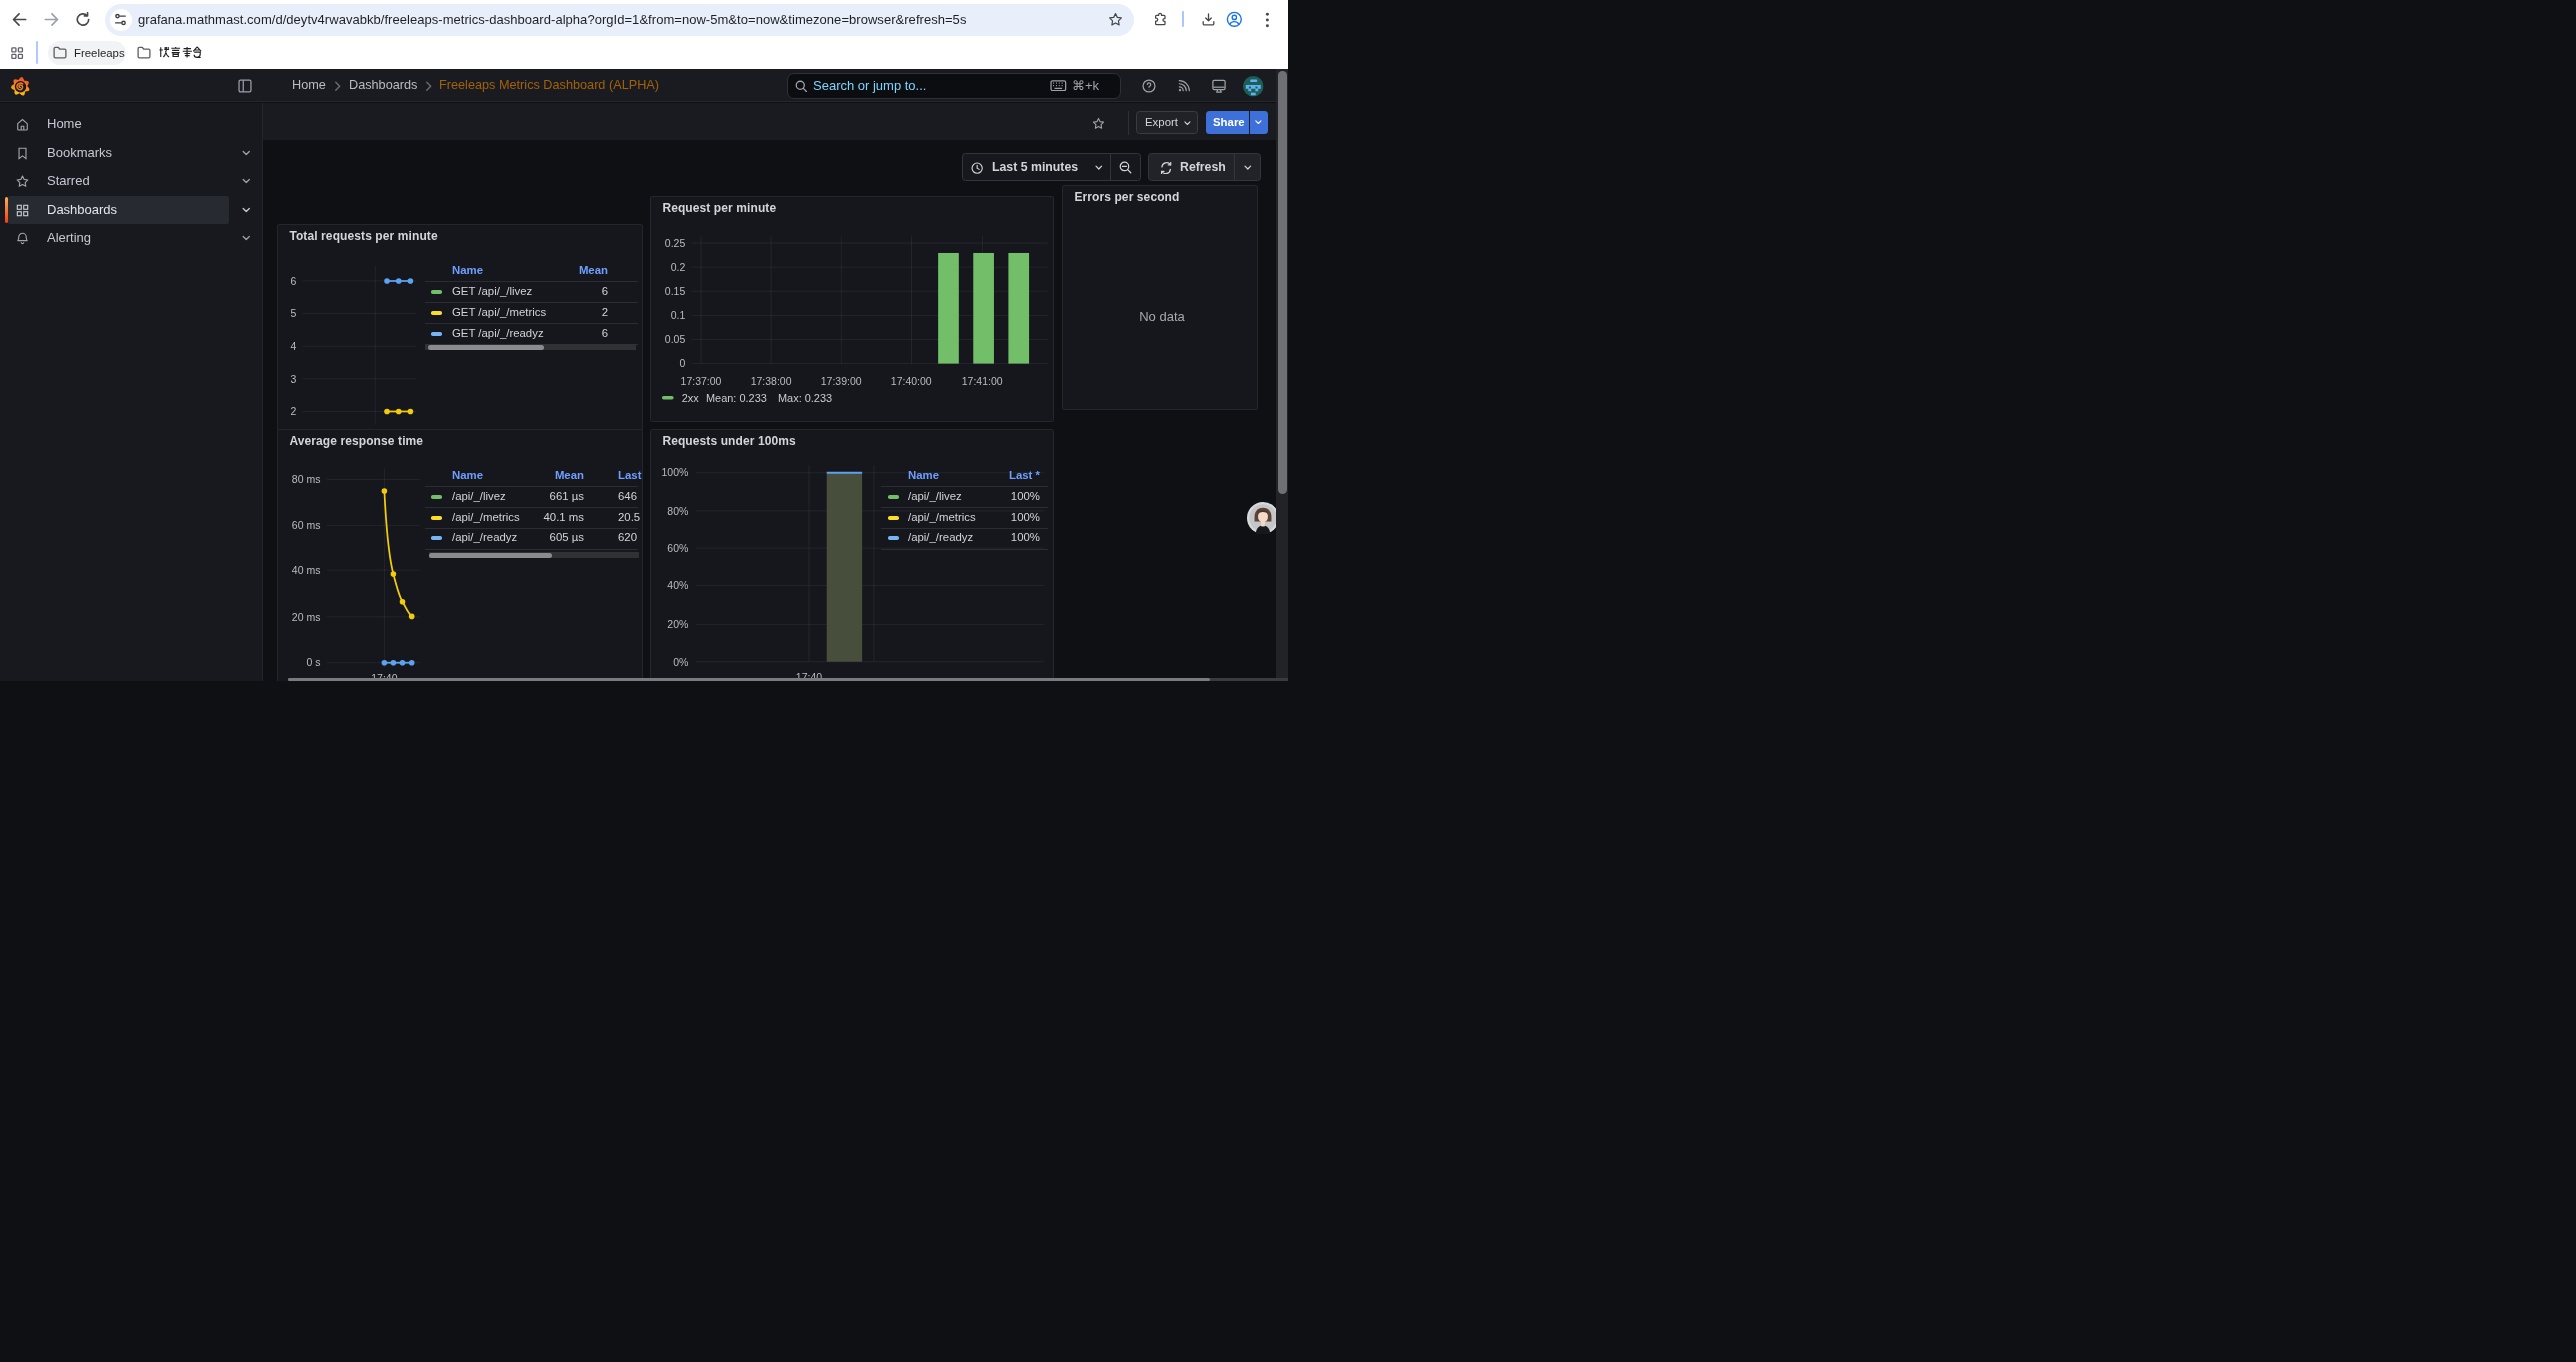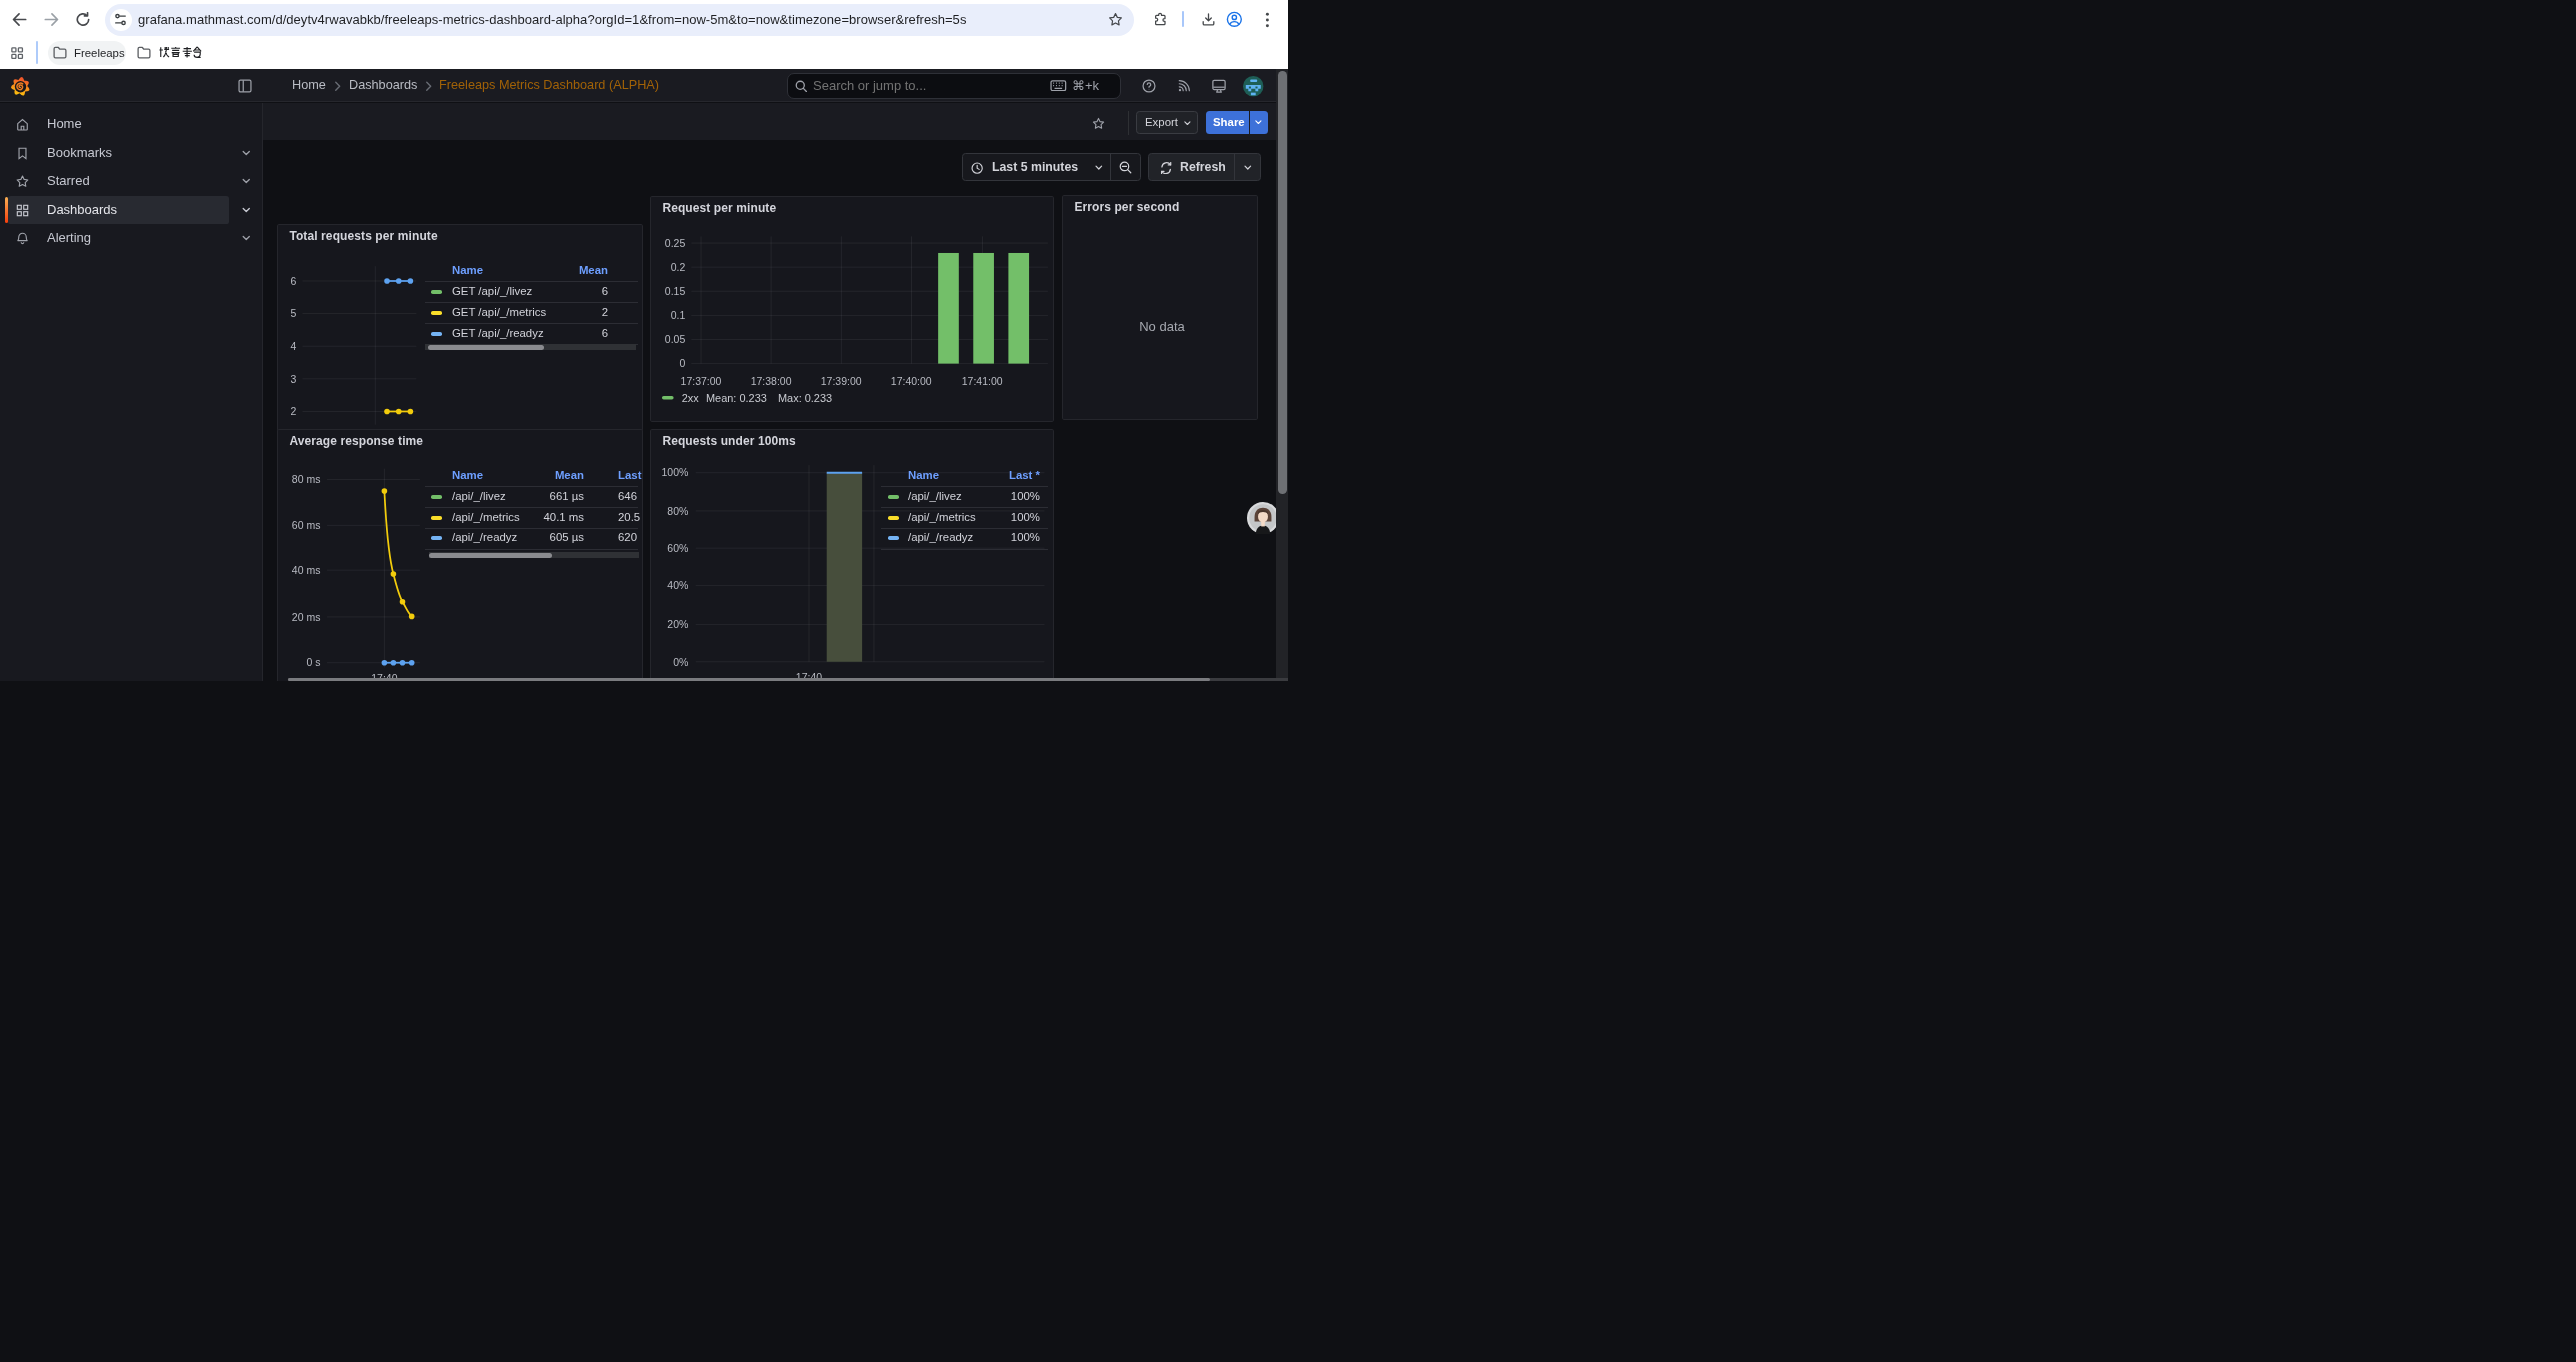--- a/index.html
+++ b/index.html
@@ -170,21 +170,21 @@
   <svg class="abs" style="left:425px;top:81px" width="7" height="10.5" viewBox="0 0 8 12" fill="none" stroke="#686c74" stroke-width="1.6" stroke-linecap="round" stroke-linejoin="round">
       <path d="M2 1.5 L6.5 6 L2 10.5"></path>
     </svg>
   <div class="crumb" style="left:439px;color:#a16207">Freeleaps Metrics Dashboard (ALPHA)</div>
 
   <div class="searchbox"></div>
   <svg class="abs" style="left:795px;top:80px" width="12.3" height="12.3" viewBox="0 0 14 14" fill="none" stroke="#9ea1a9" stroke-width="1.5" stroke-linecap="round">
       <circle cx="6" cy="6" r="4.6"></circle>
       <path d="M9.5 9.5 L13 13"></path>
     </svg>
-  <div class="abs" style="left:813px;top:69px;height:33px;line-height:33px;font-size:13px;color:#737373">Search or jump to...</div>
+  <div class="abs" style="left:813px;top:69px;height:33px;line-height:33px;font-size:13px;color:#7dd3fc">Search or jump to...</div>
   <svg class="abs" style="left:1050px;top:80px" width="16.7" height="11.4" viewBox="0 0 17 12" fill="none" stroke="#9ea1a9" stroke-width="1.3">
       <rect x="0.8" y="0.8" width="15.4" height="10.4" rx="1.6"></rect>
       <path d="M3 3.4 h1 M6 3.4 h1 M9 3.4 h1 M12 3.4 h1 M3 6 h1 M6 6 h1 M9 6 h1 M12 6 h1 M4.5 8.7 h8"></path>
     </svg>
   <div class="abs" style="left:1072px;top:69px;height:33px;line-height:33px;font-size:13px;color:#9ea1a9">⌘+k</div>
 
   <svg class="abs" style="left:1142px;top:79px" width="14" height="14" viewBox="0 0 16 16" fill="none" stroke="#9ea1a9" stroke-width="1.4">
       <circle cx="8" cy="8" r="6.8"></circle>
       <path d="M6 6.1 a2 2 0 1 1 2.6 2.2 c-.5.2-.6.5-.6 1" stroke-linecap="round"></path>
       <circle cx="8" cy="11.6" r="0.5" fill="#9ea1a9" stroke="none"></circle>
@@ -393,21 +393,21 @@
       </g>
       <rect x="12.4" y="227.3" width="13.3" height="4" rx="2" fill="#73bf69"></rect>
       <g font-size="12.5" fill="#c9cbd1" font-family="Liberation Sans, sans-serif">
         <text x="35" y="233.8">2xx</text>
           <text x="62.7" y="233.8">Mean: 0.233</text>
           <text x="144.9" y="233.8">Max: 0.233</text>
       </g>
     </svg>
   </div>
 
-  <div class="panel" style="left:1062px;top:195px;width:196px;height:225px;">
+  <div class="panel" style="left:1062px;top:185px;width:196px;height:225px;">
     <div class="ptitle">Errors per second</div>
     <div class="abs" style="left:0;top:123px;width:198px;text-align:center;font-size:13px;color:#a6a9b0">No data</div>
   </div>
 
   <div class="panel" style="left:277px;top:429px;width:366px;height:264px;overflow:hidden;">
     <div class="ptitle">Average response time</div>
     <svg class="abs" style="left:0;top:0" width="366" height="263" viewBox="0 0 418 300">
       <g stroke="rgba(204,204,220,0.09)" stroke-width="1">
         <path d="M56 56.4 H162 M56 108.7 H162 M56 159.9 H162 M56 213.3 H162 M56 265.6 H162"></path>
         <path d="M121.5 44 V271"></path>

